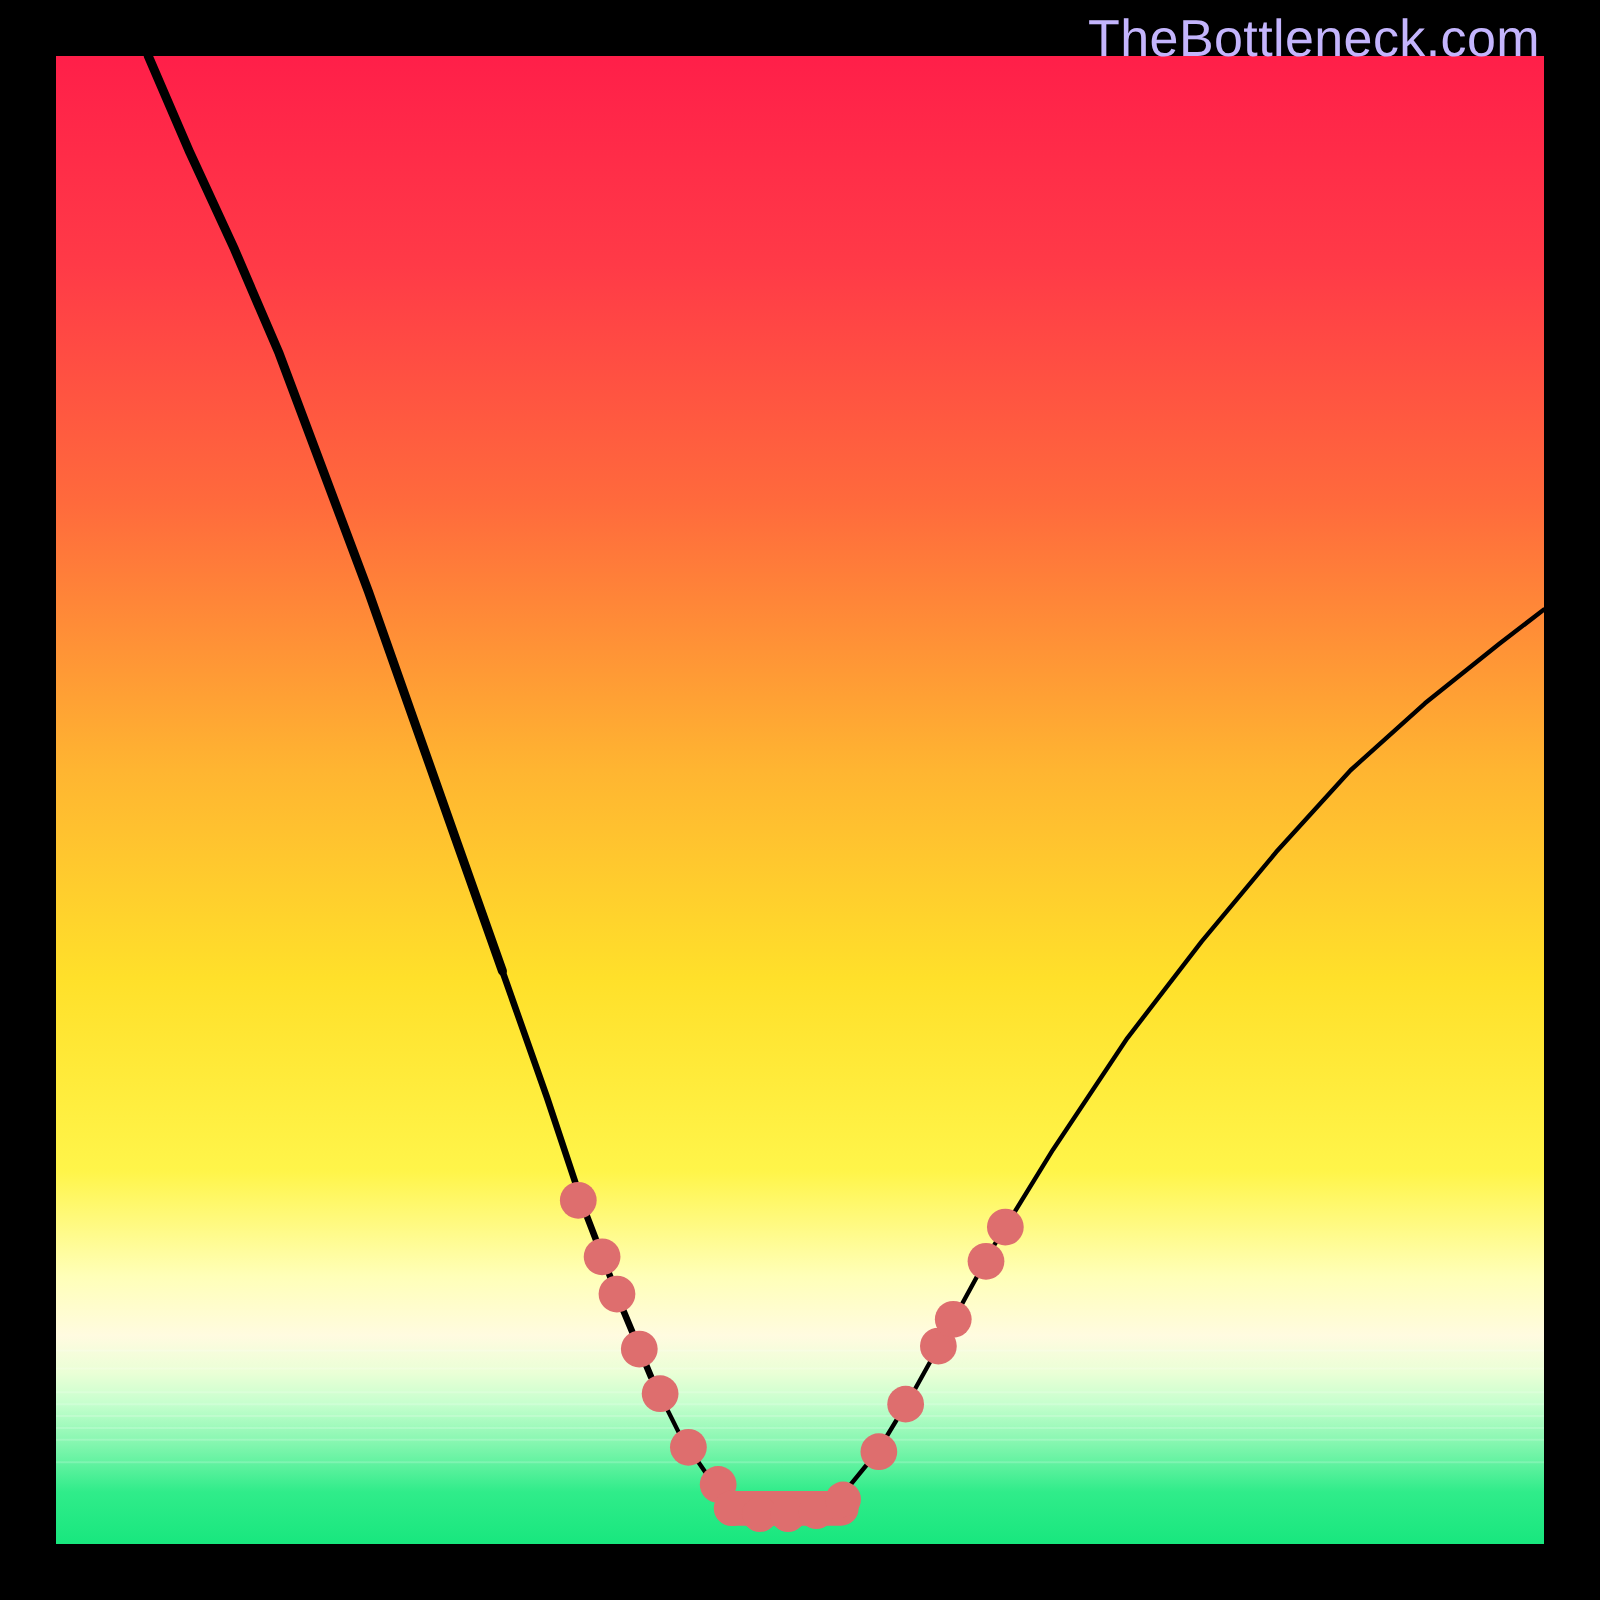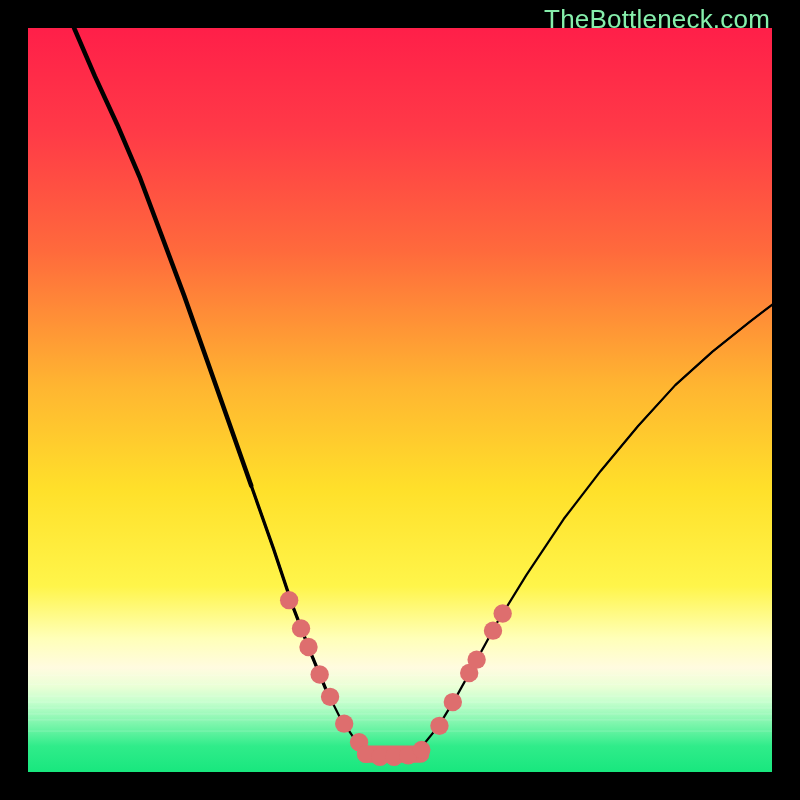--- a/index.html
+++ b/index.html
@@ -21,21 +21,21 @@
     left: 28px;
     top: 28px;
     width: 744px;
     height: 744px;
     overflow: hidden;
   }
   .watermark {
     position: absolute;
     top: 4px;
     right: 30px;
-    color: #86efac;
+    color: #c4b5fd;
     font-size: 26px;
     font-weight: 500;
     letter-spacing: 0.2px;
     user-select: none;
   }
 </style>
 </head>
 <body>
 
 <div class="frame">

